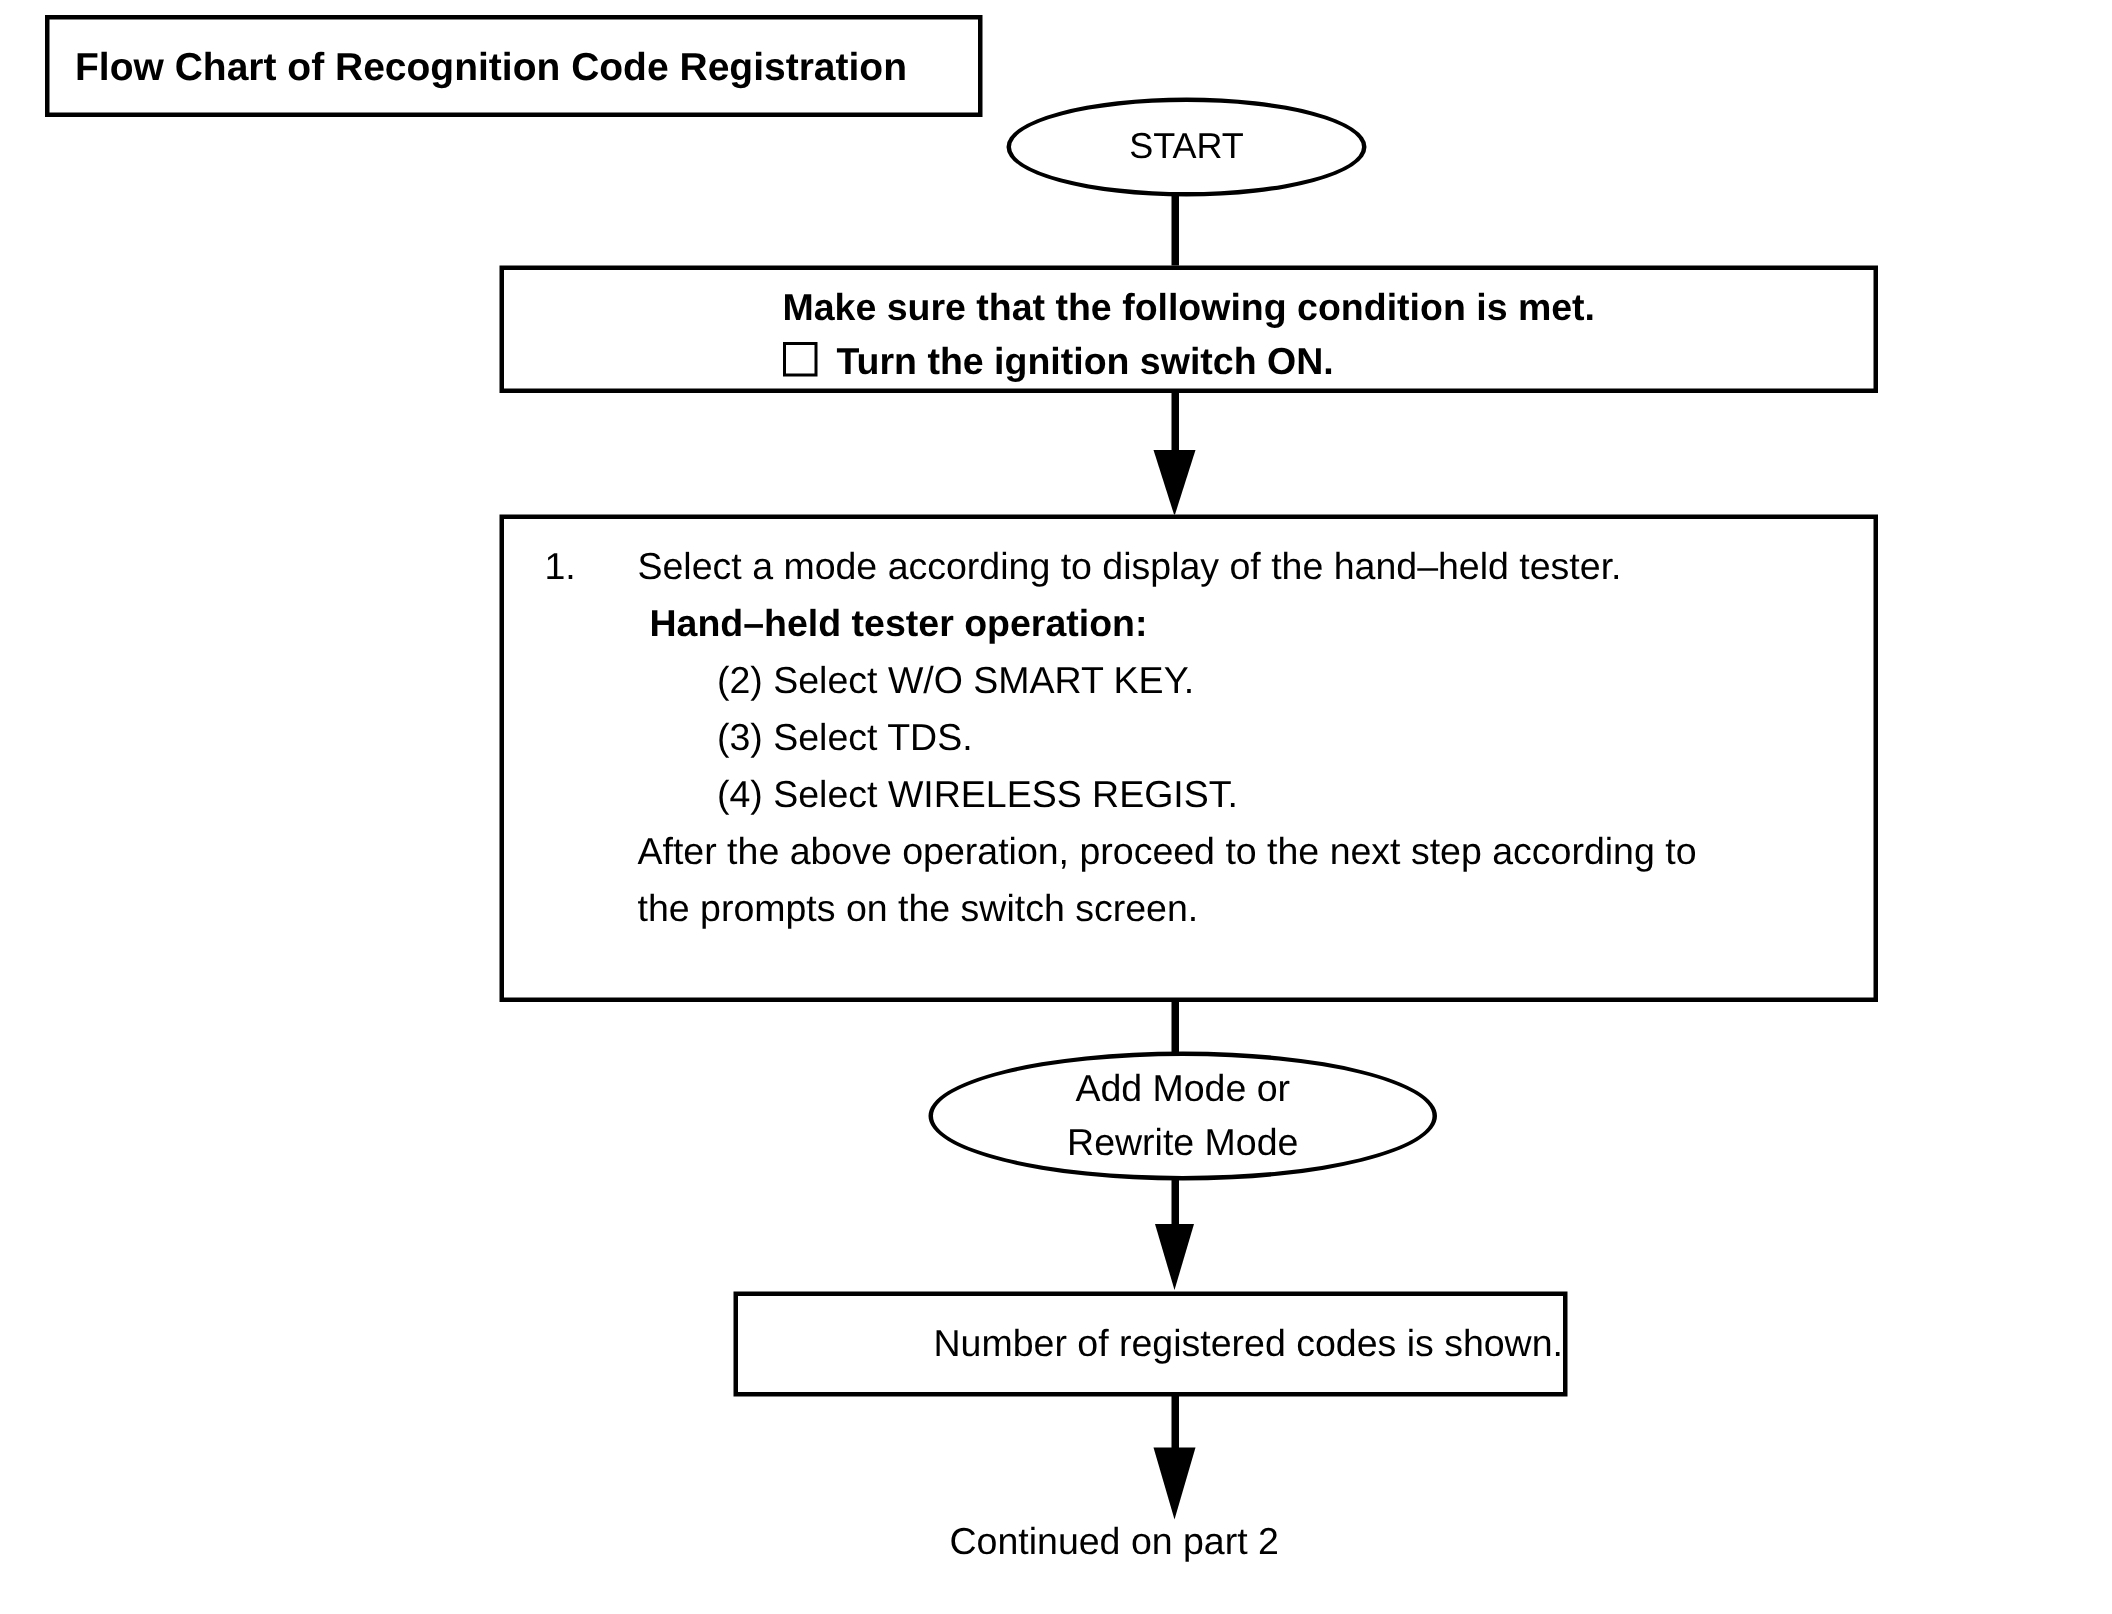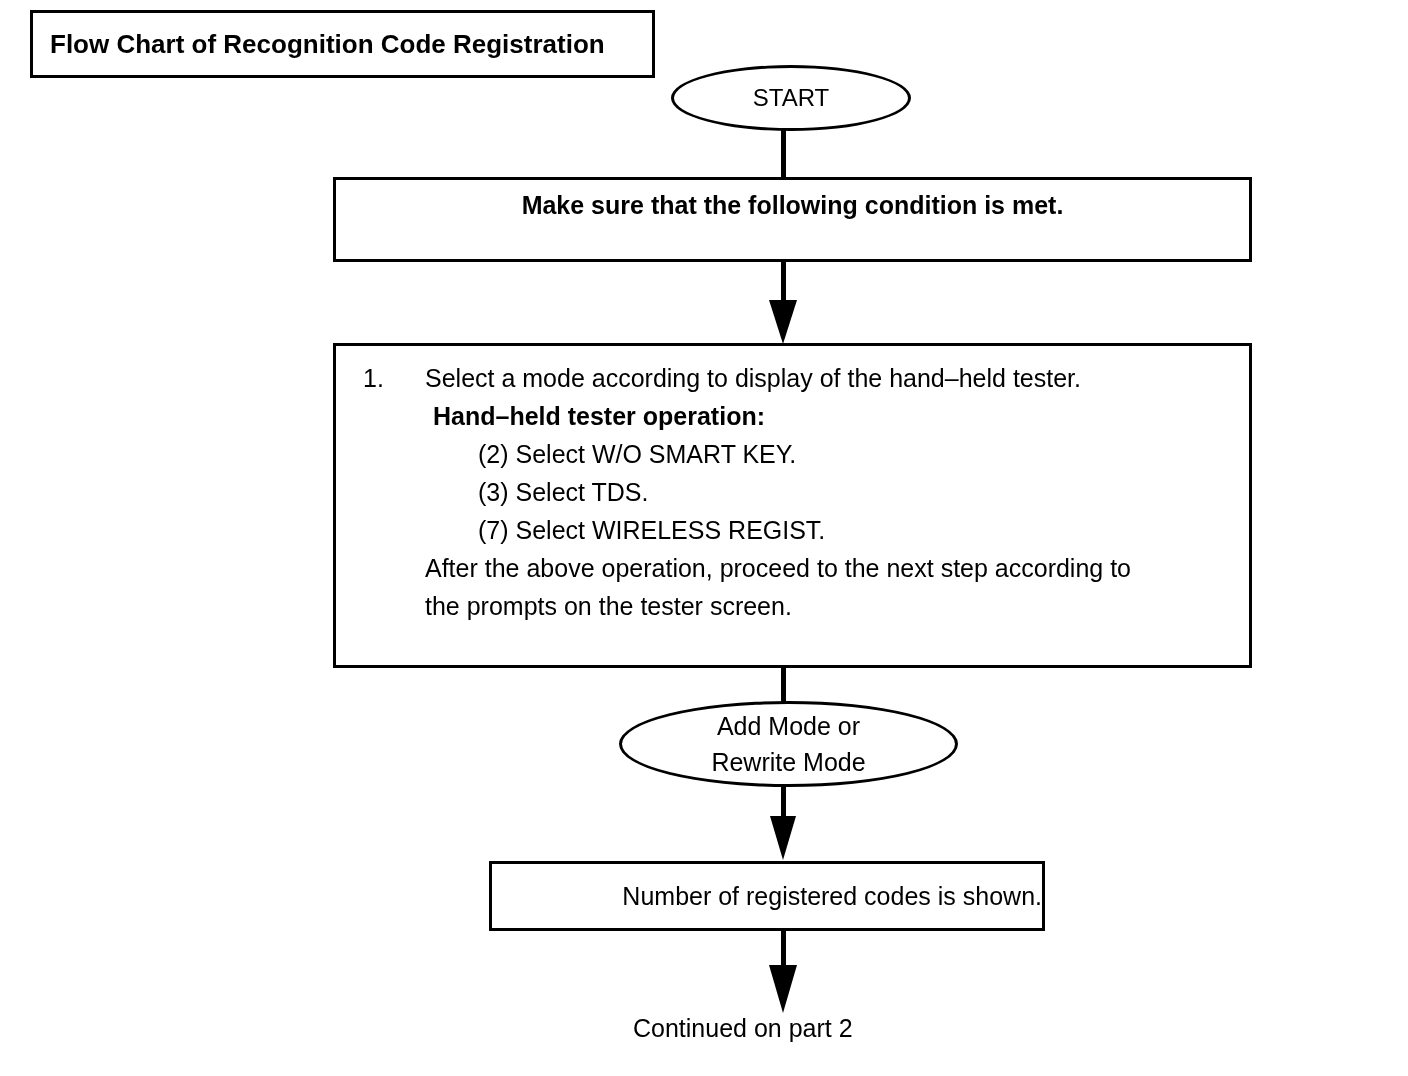--- a/index.html
+++ b/index.html
@@ -67,38 +67,41 @@
 
   <div class="oval start-oval">
     <span>START</span>
   </div>
 
   <div class="vline" style="left:781px; top:129px; height:51px;"></div>
 
   <div class="box condition-box">
     <div class="condition-content">
       <div>Make sure that the following condition is met.</div>
+      <div>
+        <span class="checkbox"></span><span>Turn the ignition switch ON.</span>
+      </div>
     </div>
   </div>
 
   <div class="vline" style="left:781px; top:260px; height:42px;"></div>
   <div class="arrowhead" style="left:769px; top:300px;"></div>
 
   <div class="box step-box">
     <div class="step-content">
       <div class="row row-item">
         <span class="item-number">1.</span>
         <span class="item-text">Select a mode according to display of the hand–held tester.</span>
       </div>
       <div class="row row-subheading">Hand–held tester operation:</div>
       <div class="row row-substep">(2) Select W/O SMART KEY.</div>
       <div class="row row-substep">(3) Select TDS.</div>
-      <div class="row row-substep">(7) Select WIRELESS REGIST.</div>
+      <div class="row row-substep">(4) Select WIRELESS REGIST.</div>
       <div class="row row-footer">After the above operation, proceed to the next step according to</div>
-      <div class="row row-footer">the prompts on the tester screen.</div>
+      <div class="row row-footer">the prompts on the switch screen.</div>
     </div>
   </div>
 
   <div class="vline" style="left:781px; top:666px; height:38px;"></div>
 
   <div class="oval mode-oval">
     <div>Add Mode or</div>
     <div>Rewrite Mode</div>
   </div>
 

